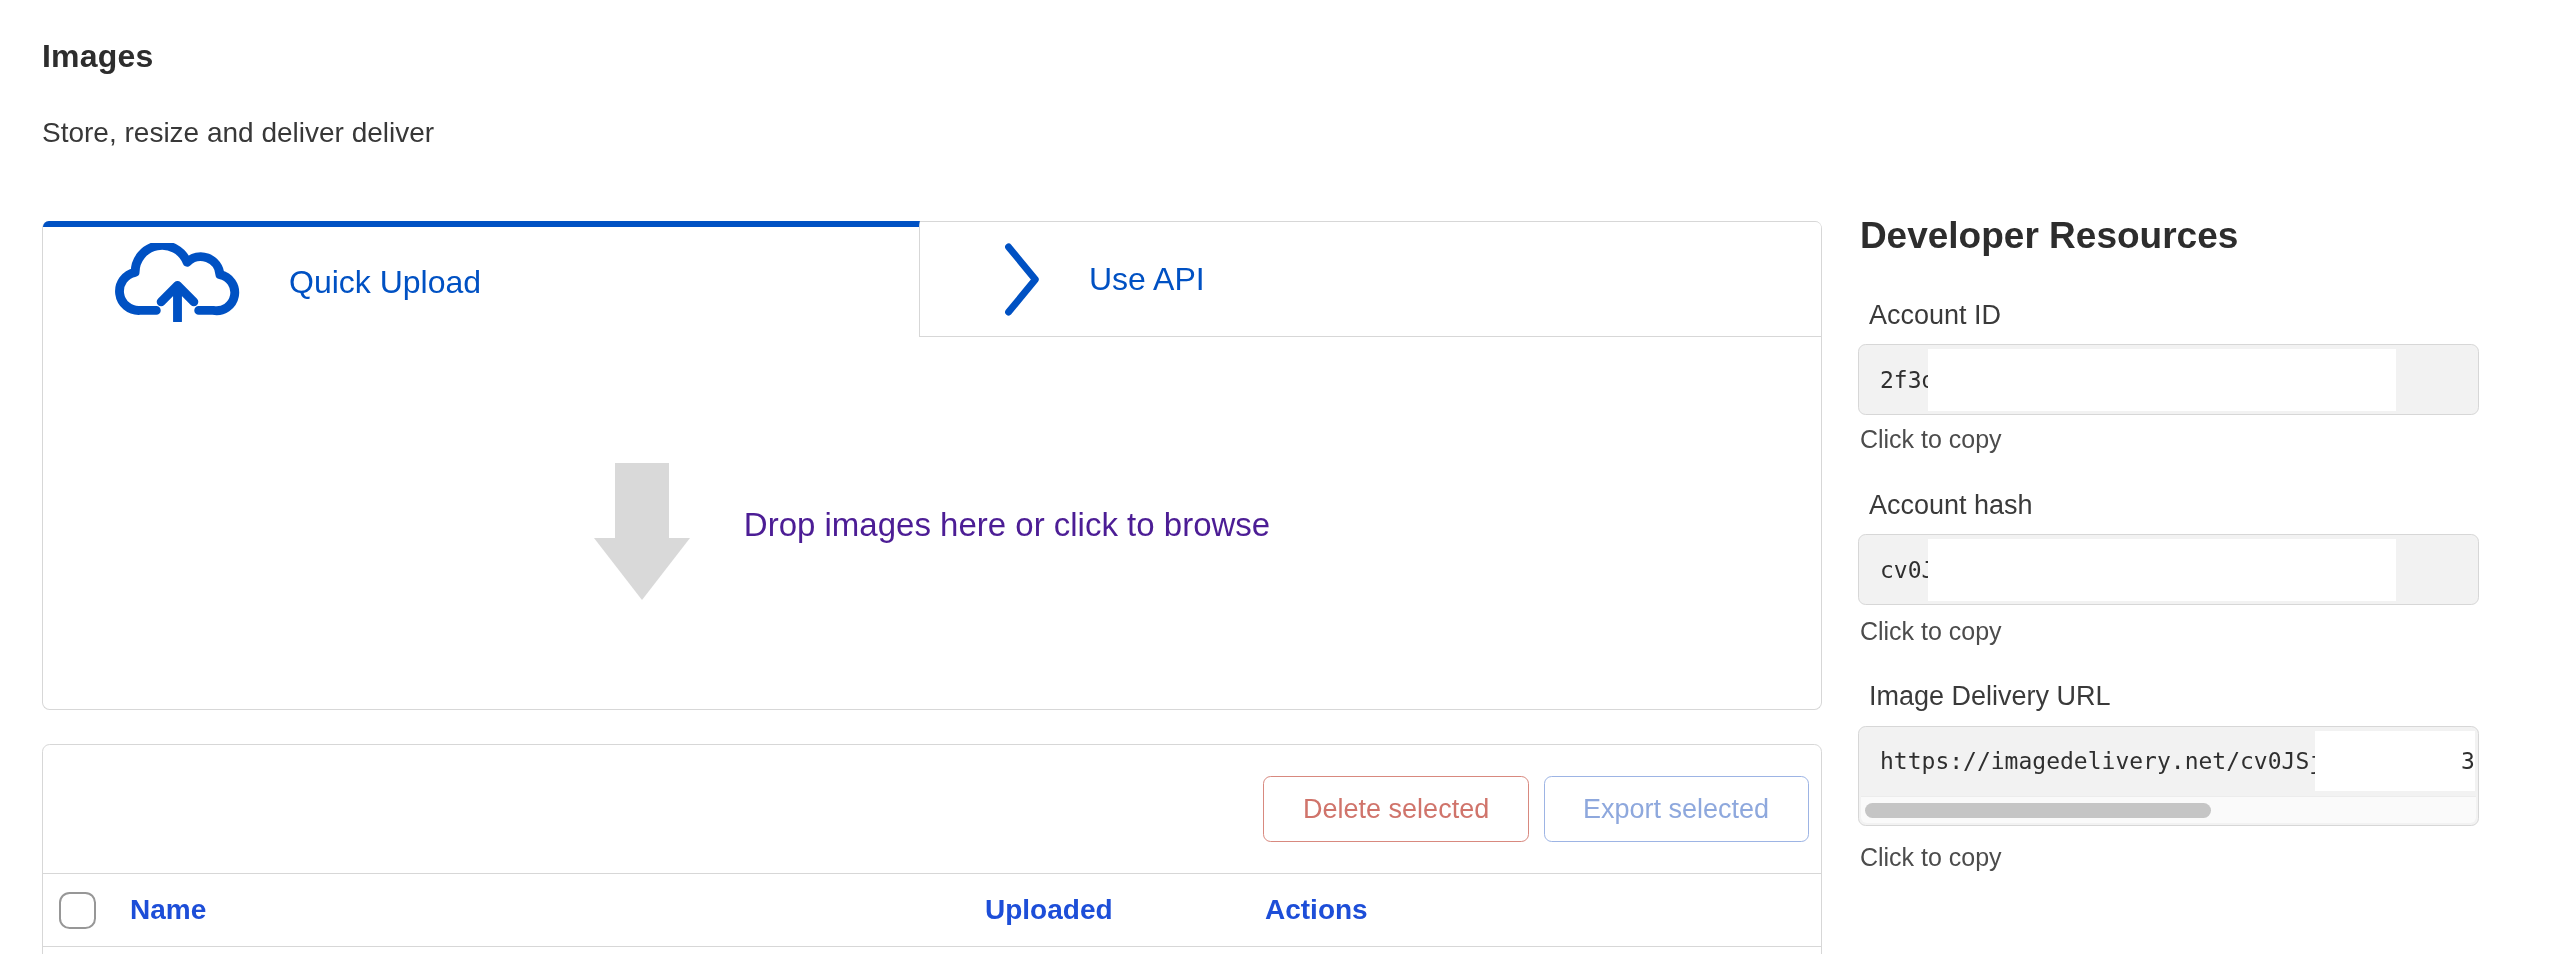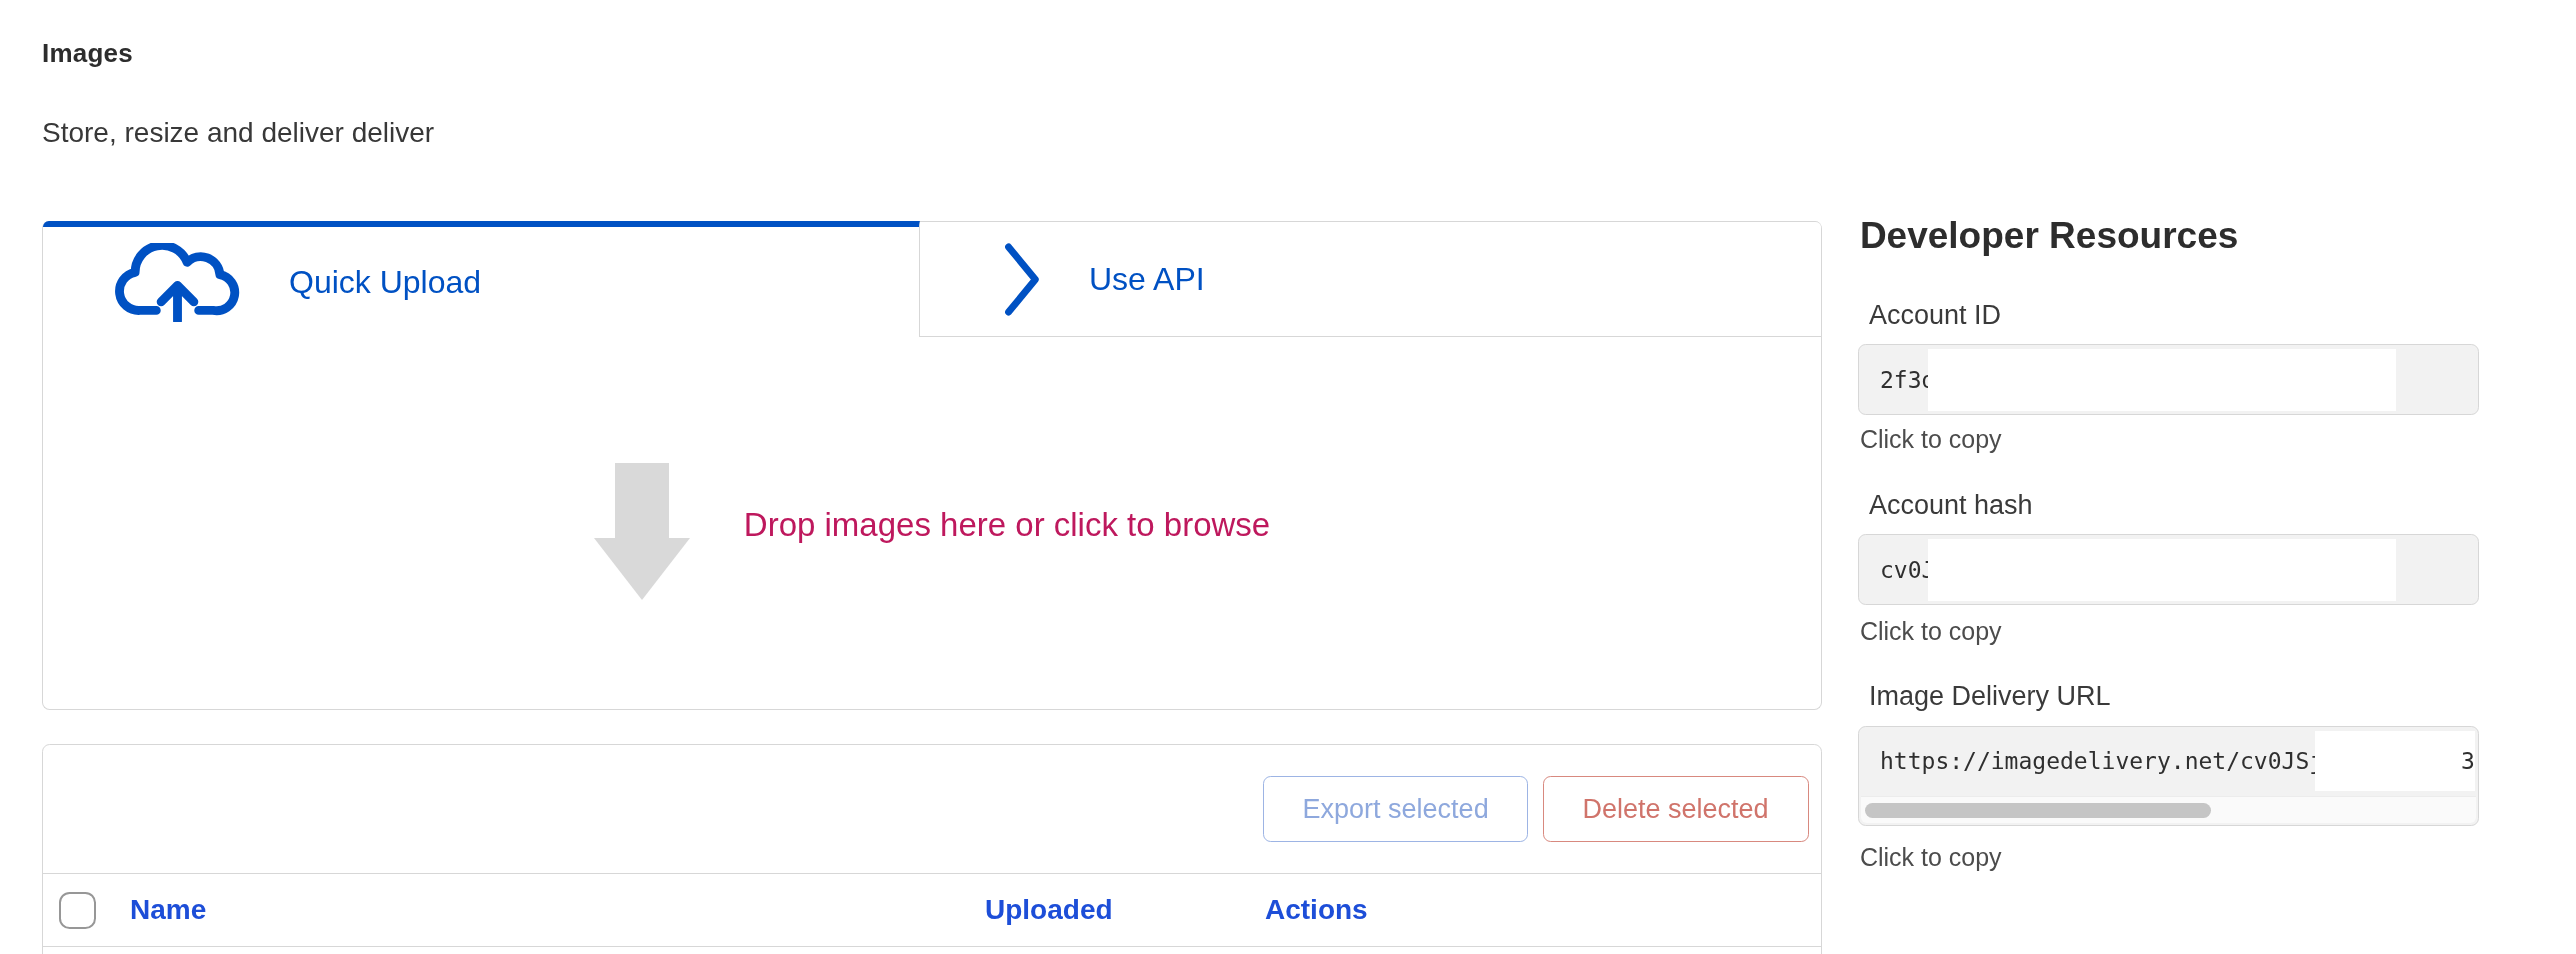--- a/index.html
+++ b/index.html
@@ -1,38 +1,38 @@
 <!DOCTYPE html>
 <html><head>
 <meta charset="utf-8">
 <style>
   * { margin:0; padding:0; box-sizing:border-box; }
   html,body { background:#ffffff; }
   body { font-family:"Liberation Sans", sans-serif; }
   .screen { position:relative; width:2576px; height:954px; background:#fff; overflow:hidden; }
 
   
-  .page-title { position:absolute; left:42px; top:38px; font-size:26px; font-weight:600; color:#2d2d2d; letter-spacing:0.2px; }
+  .page-title { position:absolute; left:42px; top:38px; font-size:32px; font-weight:600; color:#2d2d2d; letter-spacing:0.2px; }
   .page-subtitle { position:absolute; left:42px; top:117px; font-size:28px; font-weight:400; color:#383838; }
 
   
   .upload-card { position:absolute; left:42px; top:221px; width:1780px; height:489px;
                  border:1.9px solid #d7d7d7; border-top:none; border-radius:7.7px; background:#fff; }
   .tabbar { display:flex; height:116px; width:100%; }
   .tab { display:flex; align-items:center; cursor:pointer; background:#fff; }
   .tab.active { width:877px; border-top:6.7px solid #0051c3; border-right:1.9px solid #d7d7d7; padding-left:67px; gap:44px; border-top-left-radius:5.8px; }
   .tab.inactive { flex:1; border-top:1.9px solid #d7d7d7; border-bottom:1.9px solid #d7d7d7; padding-left:79px; gap:46px; border-top-right-radius:5.8px; }
   .tab-label { font-size:32px; color:#0051c3; }
 
   
   .dropzone { height:370px; display:flex; align-items:center; justify-content:center; gap:54px; cursor:pointer; }
   .drop-arrow { width:96px; height:137px; margin-top:19px; }
   .drop-arrow .shaft { width:54px; height:75px; margin:0 auto; background:#d9d9d9; }
   .drop-arrow .head { width:0; height:0; border-left:48px solid transparent; border-right:48px solid transparent; border-top:62px solid #d9d9d9; }
-  .drop-label { font-size:33px; color:#be185d; margin-top:5.8px; }
+  .drop-label { font-size:33px; color:#4c1d95; margin-top:5.8px; }
 
   
   .table-card { position:absolute; left:42px; top:744px; width:1780px; height:250px;
                 border:1.9px solid #d7d7d7; border-radius:7.7px 7.7px 0 0; background:#fff; }
   .toolbar { height:129px; border-bottom:1.9px solid #d7d7d7; display:flex; align-items:center; justify-content:flex-end; gap:14.4px; padding-right:12.5px; }
   .btn { height:66px; border-radius:7.7px; background:#fff; font-size:27px; display:flex; align-items:center; justify-content:center; cursor:pointer; }
   .btn-export { width:265px; border:1.9px solid #9db4e4; color:#8ea8dd; }
   .btn-delete { width:266px; border:1.9px solid #d8897f; color:#d0746b; }
   .header-row { position:relative; height:73px; border-bottom:1.9px solid #d7d7d7; }
   .checkbox { position:absolute; left:16.4px; top:18.3px; width:37px; height:37px; border:2.9px solid #979797; border-radius:10.6px; background:#fff; cursor:pointer; }
@@ -96,22 +96,22 @@
       <div class="drop-arrow">
         <div class="shaft"></div>
         <div class="head"></div>
       </div>
       <div class="drop-label">Drop images here or click to browse</div>
     </div>
   </div>
 
   <div class="table-card">
     <div class="toolbar">
+      <div class="btn btn-delete">Delete selected</div>
       <div class="btn btn-export">Export selected</div>
-      <div class="btn btn-delete">Delete selected</div>
     </div>
     <div class="header-row">
       <div class="checkbox"></div>
       <div class="col col-name">Name</div>
       <div class="col col-uploaded">Uploaded</div>
       <div class="col col-actions">Actions</div>
     </div>
   </div>
 
   <div class="devres">

